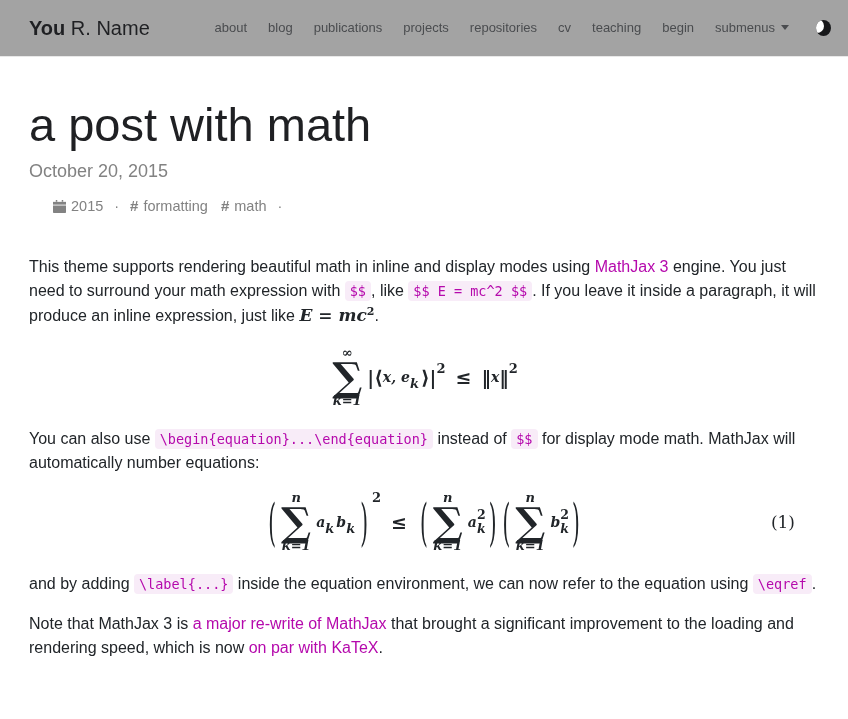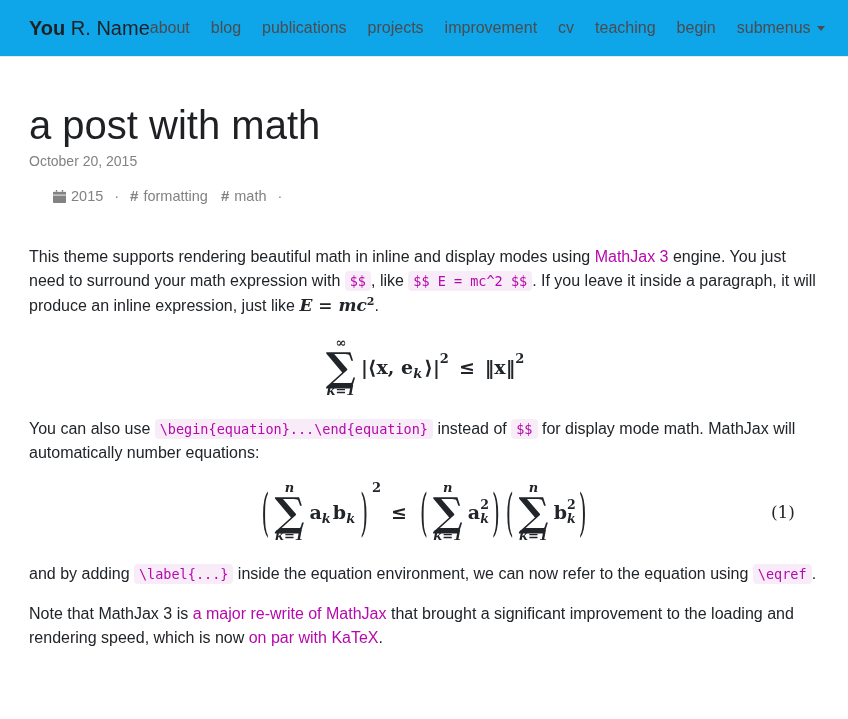--- a/index.html
+++ b/index.html
@@ -4,36 +4,36 @@
 <style>
   :root{
     --accent:#b509ac; --muted:#828282; --text:#212529; --codebg:#f8ecf8; --border:#e8e8e8;
   }
   *{box-sizing:border-box}
   body{margin:0;background:#fff;color:var(--text);
        font-family:"Liberation Sans","DejaVu Sans",sans-serif;font-size:16px;line-height:24px;}
 
   
   .navbar{display:flex;align-items:center;justify-content:space-between;height:57px;
-          border-bottom:1px solid var(--border);padding:0 17px 0 29px;background:#0ea5e9;}
+          border-bottom:1px solid var(--border);padding:0 17px 0 29px;background:#a3a3a3;}
   .brand{font-size:20px;color:#1f2023;cursor:pointer;white-space:nowrap;}
   .brand b{font-weight:700;}
   .nav{display:flex;align-items:center;list-style:none;margin:0;padding:0;gap:21px;}
-  .nav-link{font-size:16px;color:#4a4c4f;cursor:pointer;white-space:nowrap;}
+  .nav-link{font-size:13px;color:#4a4c4f;cursor:pointer;white-space:nowrap;}
   .caret{display:inline-block;width:0;height:0;border-left:4px solid transparent;
          border-right:4px solid transparent;border-top:5px solid #4a4c4f;margin-left:6px;vertical-align:2px;}
   .moon{width:15px;height:16px;border-radius:50%;background:#17181a;position:relative;
         overflow:hidden;margin-left:6px;cursor:pointer;flex:none;}
   .moon::after{content:"";position:absolute;width:14px;height:14px;border-radius:50%;
         background:#fff;left:-6px;top:-1px;}
 
   
   .container{width:790px;margin:0 auto;}
-  h1{font-size:40px;line-height:48px;font-weight:400;margin:44px 0 0;color:#1f2023;}
-  .post-date{font-size:14px;color:var(--muted);}
+  h1{font-size:47px;line-height:48px;font-weight:400;margin:44px 0 0;color:#1f2023;}
+  .post-date{margin-top:10px;font-size:18px;color:var(--muted);}
   .post-meta{margin-top:11px;font-size:14.5px;color:var(--muted);display:flex;align-items:center;padding-left:24px;}
   .post-meta svg{display:block;}
   .meta-item{display:inline-flex;align-items:center;gap:5px;cursor:pointer;}
   .meta-dot{margin:0 11px;}
   .meta-gap{width:13px;}
   .hash{font-weight:700;font-size:15px;}
 
   .post-body{margin-top:37px;}
   p.rich{margin:0 0 16px;}
 
@@ -41,21 +41,21 @@
   .seg-link{color:var(--accent);cursor:pointer;}
   .seg-code{font-family:"DejaVu Sans Mono","Liberation Mono",monospace;font-size:13.5px;
             color:var(--accent);background:var(--codebg);padding:2px 5px;border-radius:4px;}
   .m{font-family:"DejaVu Serif","DejaVu Sans","Liberation Serif",serif;font-weight:700;}
   p.rich .seg-mi{font-style:italic;}
   p.rich .seg-mi,p.rich .seg-mn{font-family:"DejaVu Serif","DejaVu Sans",serif;font-weight:700;font-size:17px;}
   p.rich .seg-sup{font-family:"DejaVu Serif",serif;font-weight:700;font-size:11px;position:relative;top:-6px;}
 
   
   .eq{display:flex;align-items:center;justify-content:center;margin:16px 0 20px;position:relative;}
-  .eq .seg-mi{font-size:19px;}
+  .eq .seg-mi{font-style:italic;font-size:14px;}
   .eq .seg-mn{font-size:19px;}
   .eq .seg-rel{font-size:19px;margin:0 10px;}
   .eq .seg-sub{font-style:italic;font-size:13px;transform:translateY(7px);margin-right:2px;}
   .eq .seg-sup{font-size:13px;transform:translateY(-8px);}
   .eq .seg-psup{font-size:13px;transform:translateY(-24px);margin-left:1px;}
   .seg-sum{display:inline-flex;flex-direction:column;align-items:center;line-height:1;margin:0 5px 0 2px;}
   .sum-top{font-size:13px;font-style:italic;}
   .sum-sym{font-size:40px;line-height:.88;}
   .sum-bot{font-size:13px;font-style:italic;}
   .seg-paren{font-weight:400;font-size:20px;transform:scaleY(2.55);margin:0 3px;line-height:1;}
@@ -67,21 +67,21 @@
 </head>
 <body>
 
 <header class="navbar">
   <div class="brand"><b>You</b><span> R. Name</span></div>
   <ul class="nav">
     <li class="nav-link">about</li>
     <li class="nav-link">blog</li>
     <li class="nav-link">publications</li>
     <li class="nav-link">projects</li>
-    <li class="nav-link">improvement</li>
+    <li class="nav-link">repositories</li>
     <li class="nav-link">cv</li>
     <li class="nav-link">teaching</li>
     <li class="nav-link">begin</li>
     <li class="nav-link"><span>submenus</span><span class="caret"></span></li>
     <li class="moon"></li>
   </ul>
 </header>
 
 <main class="container">
   <h1>a post with math</h1>

